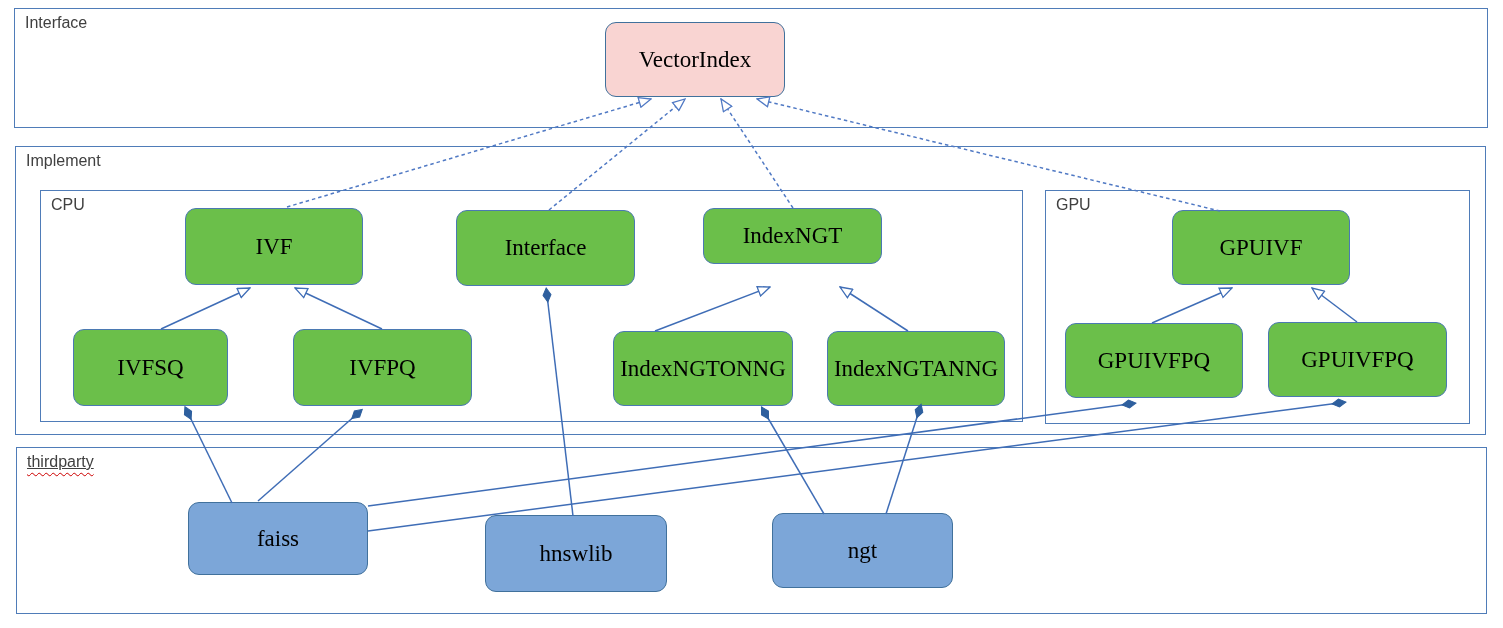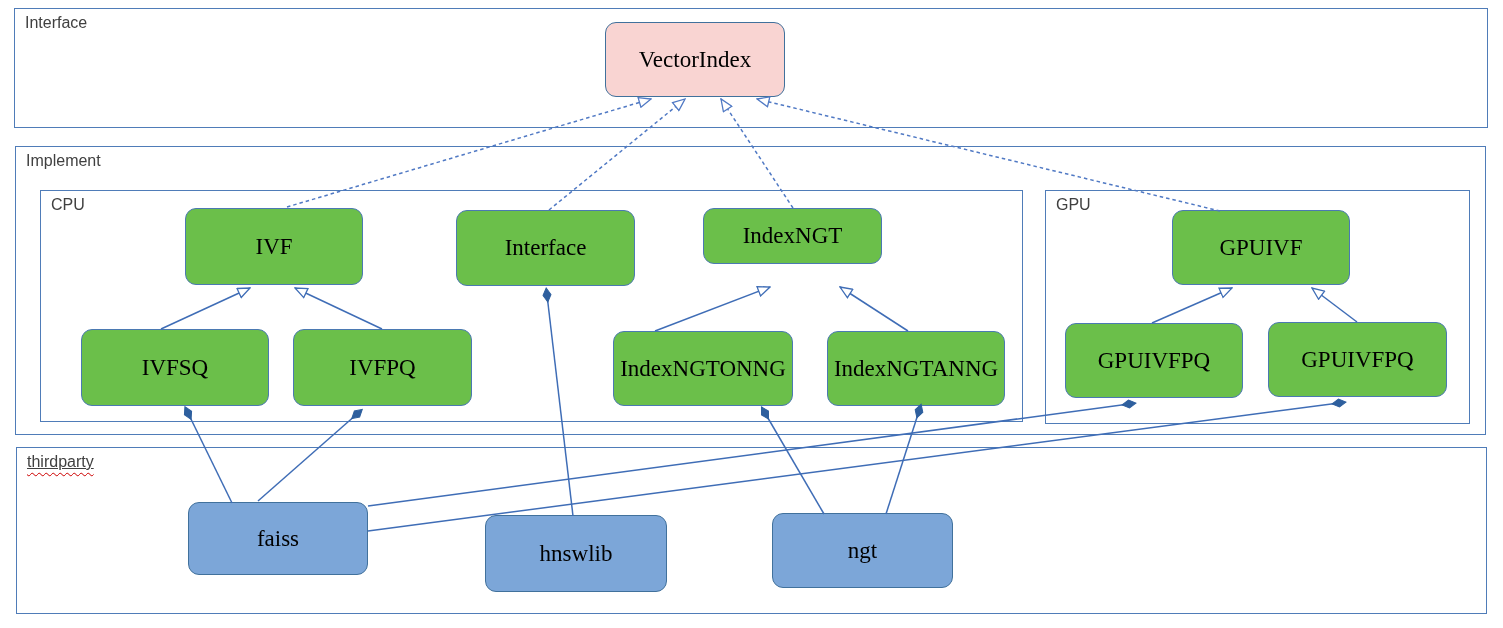--- a/index.html
+++ b/index.html
@@ -70,21 +70,21 @@
   </div>
 
   <div class="node green" style="left:703px;top:208px;width:179px;height:56px;">
     <span>IndexNGT</span>
   </div>
 
   <div class="node green" style="left:1172px;top:210px;width:178px;height:75px;">
     <span>GPUIVF</span>
   </div>
 
-  <div class="node green" style="left:81px;top:329px;width:188px;height:77px;">
+  <div class="node green" style="left:73px;top:329px;width:155px;height:77px;">
     <span>IVFSQ</span>
   </div>
 
   <div class="node green" style="left:293px;top:329px;width:179px;height:77px;">
     <span>IVFPQ</span>
   </div>
 
   <div class="node green" style="left:613px;top:331px;width:180px;height:75px;">
     <span>IndexNGTONNG</span>
   </div>

